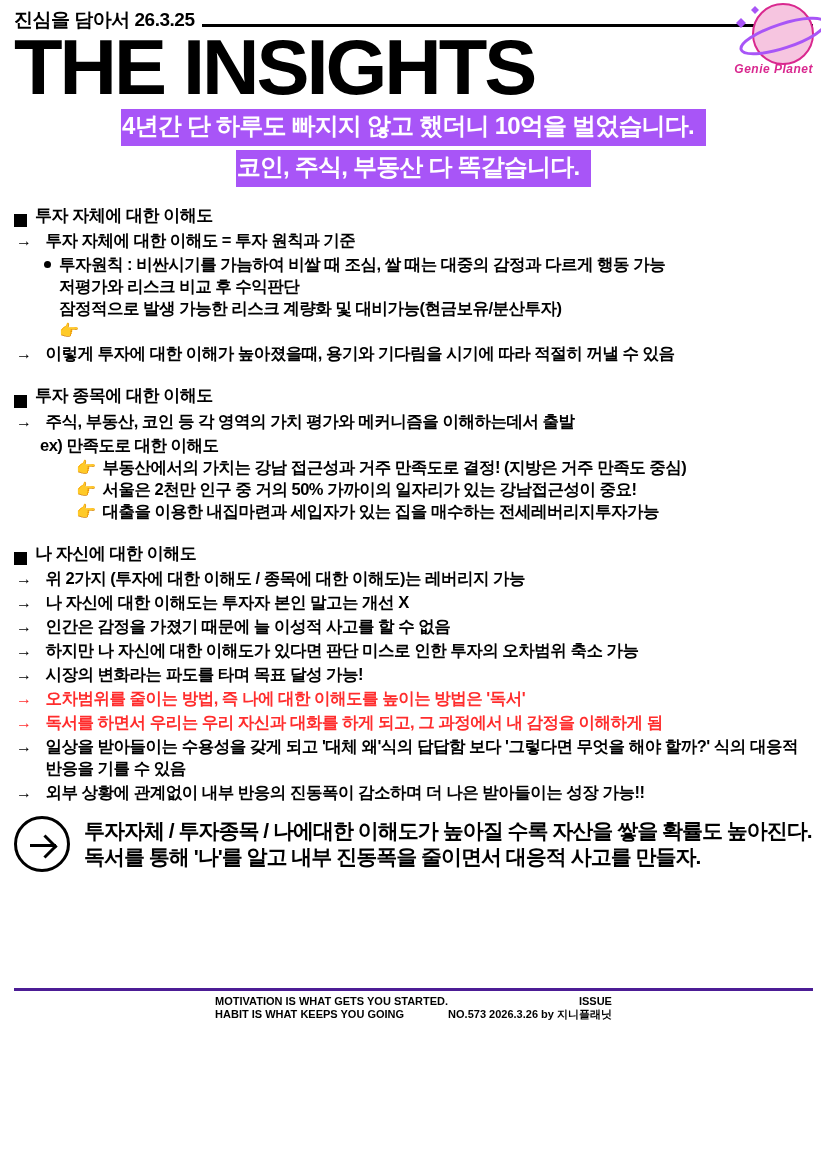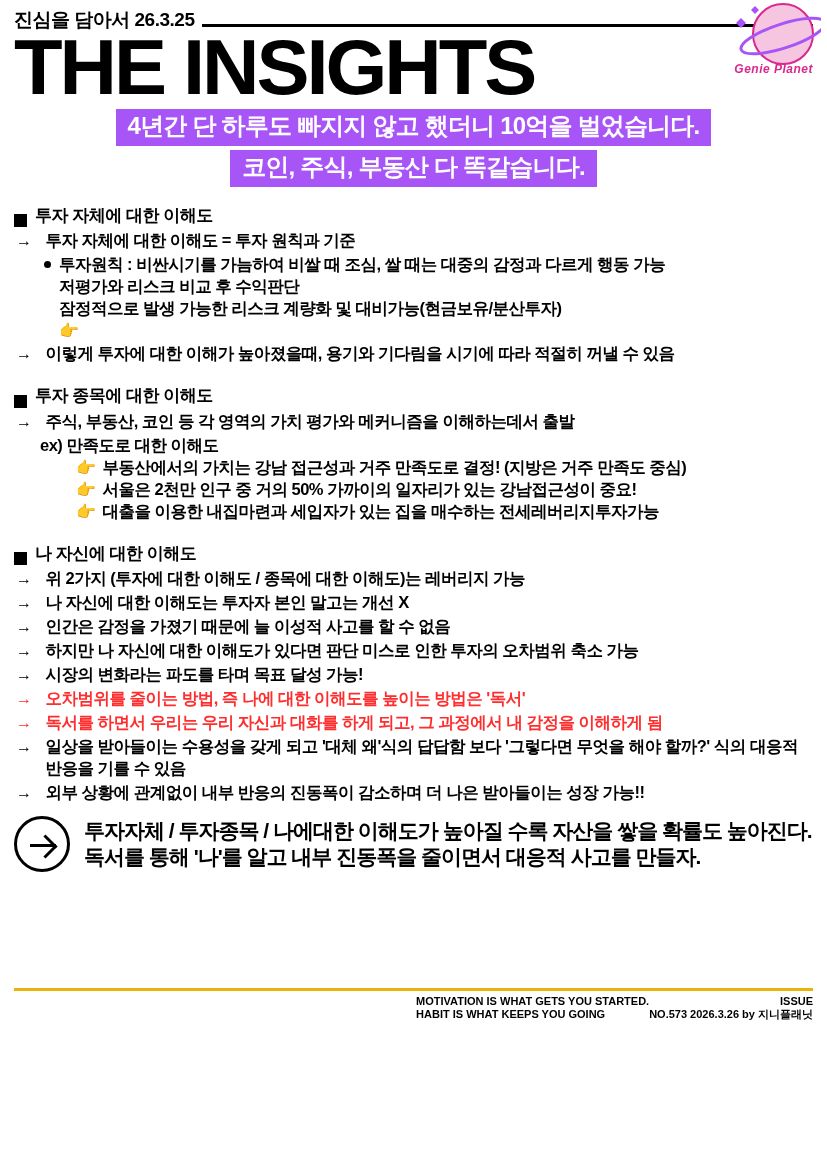--- a/index.html
+++ b/index.html
@@ -75,21 +75,21 @@
     margin-top: 8px;
     text-align: center;
   }
   .banner-line {
     display: inline-block;
     background: #a855f7;
     color: #ffffff;
     font-size: 24px;
     font-weight: bold;
     letter-spacing: -0.8px;
-    padding: 4px 12px 6px 12px;
+    padding: 4px 12px 6px 1px;
     line-height: 1.12;
     margin-bottom: 4px;
     white-space: nowrap;
   }
 
   
   .body {
     margin-top: 14px;
     font-size: 16.5px;
     line-height: 1.33;
@@ -187,23 +187,23 @@
     flex: 1;
   }
 
   
   .footer {
     position: absolute;
     left: 14px;
     right: 14px;
     bottom: 8px;
     display: flex;
-    justify-content: flex-end;
+    justify-content: center;
     align-items: flex-end;
-    border-top: 3px solid #eab308;
+    border-top: 3px solid #4c1d95;
     padding-top: 4px;
   }
   .footer-left {
     font-size: 11px;
     font-weight: bold;
     line-height: 1.25;
   }
   .footer-right {
     font-size: 11px;
     font-weight: bold;

